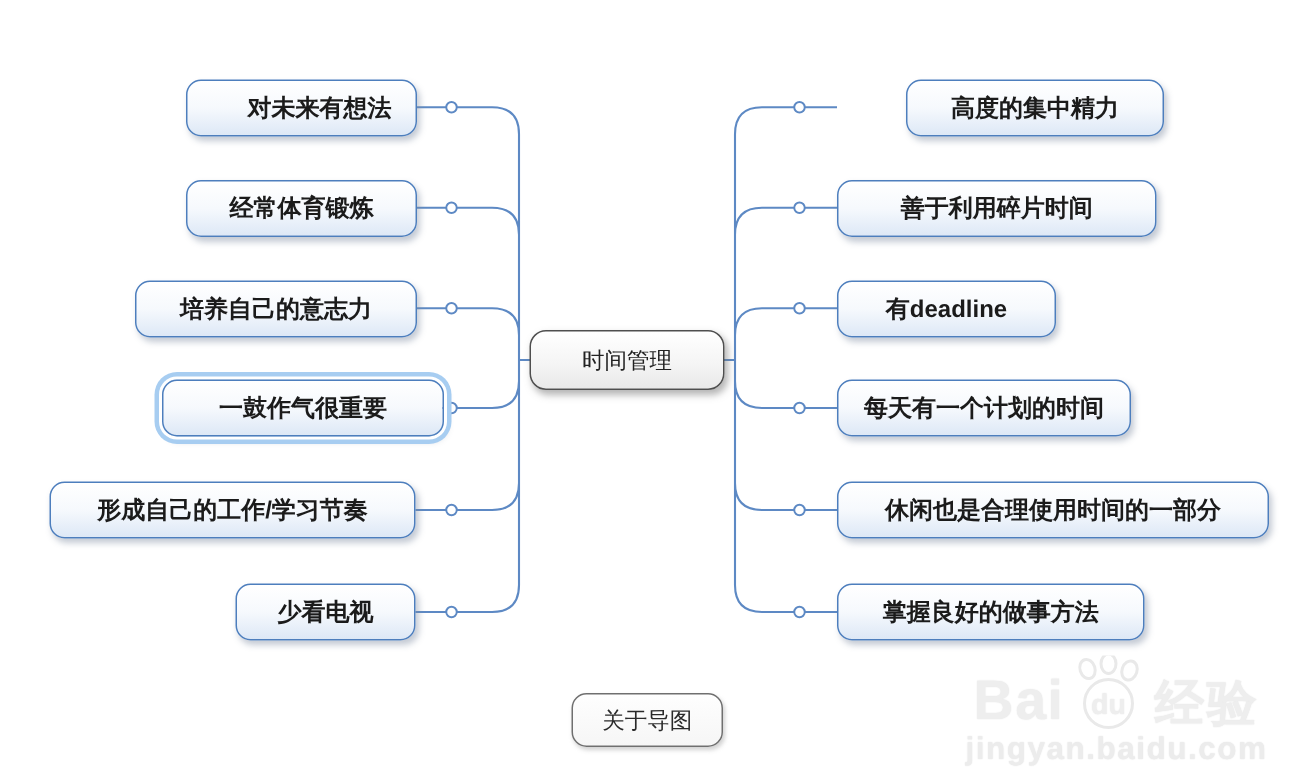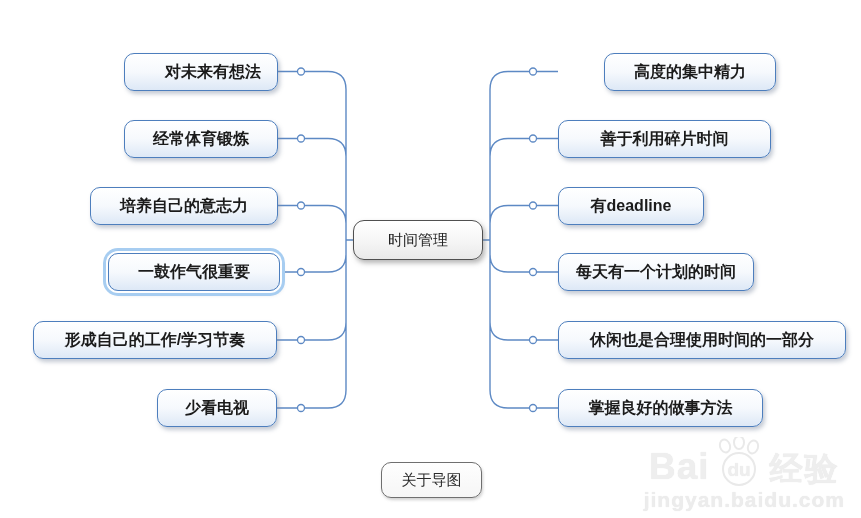--- a/index.html
+++ b/index.html
@@ -31,21 +31,21 @@
     cursor: default;
   }
   .node.selected {
     box-shadow: 0 0 0 2px #ffffff, 0 0 0 5px #a7cdf1, 2px 3px 4px rgba(125, 138, 160, 0.45);
   }
 
   
   .ln1 { left: 124px; top: 53px;  width: 154px; padding-left: 24px; }
   .ln2 { left: 124px; top: 120px; width: 154px; }
   .ln3 { left: 90px;  top: 187px; width: 188px; }
-  .ln4 { left: 108px; top: 253px; width: 172px; }
+  .ln4 { left: 108px; top: 253px; width: 188px; }
   .ln5 { left: 33px;  top: 321px; width: 244px; }
   .ln6 { left: 157px; top: 389px; width: 120px; }
 
   
   .rn  { left: 558px; }
   .rn1 { top: 53px;  width: 172px; margin-left: 46px; }
   .rn2 { top: 120px; width: 213px; }
   .rn3 { top: 187px; width: 146px; }
   .rn4 { top: 253px; width: 196px; }
   .rn5 { top: 321px; width: 288px; }

